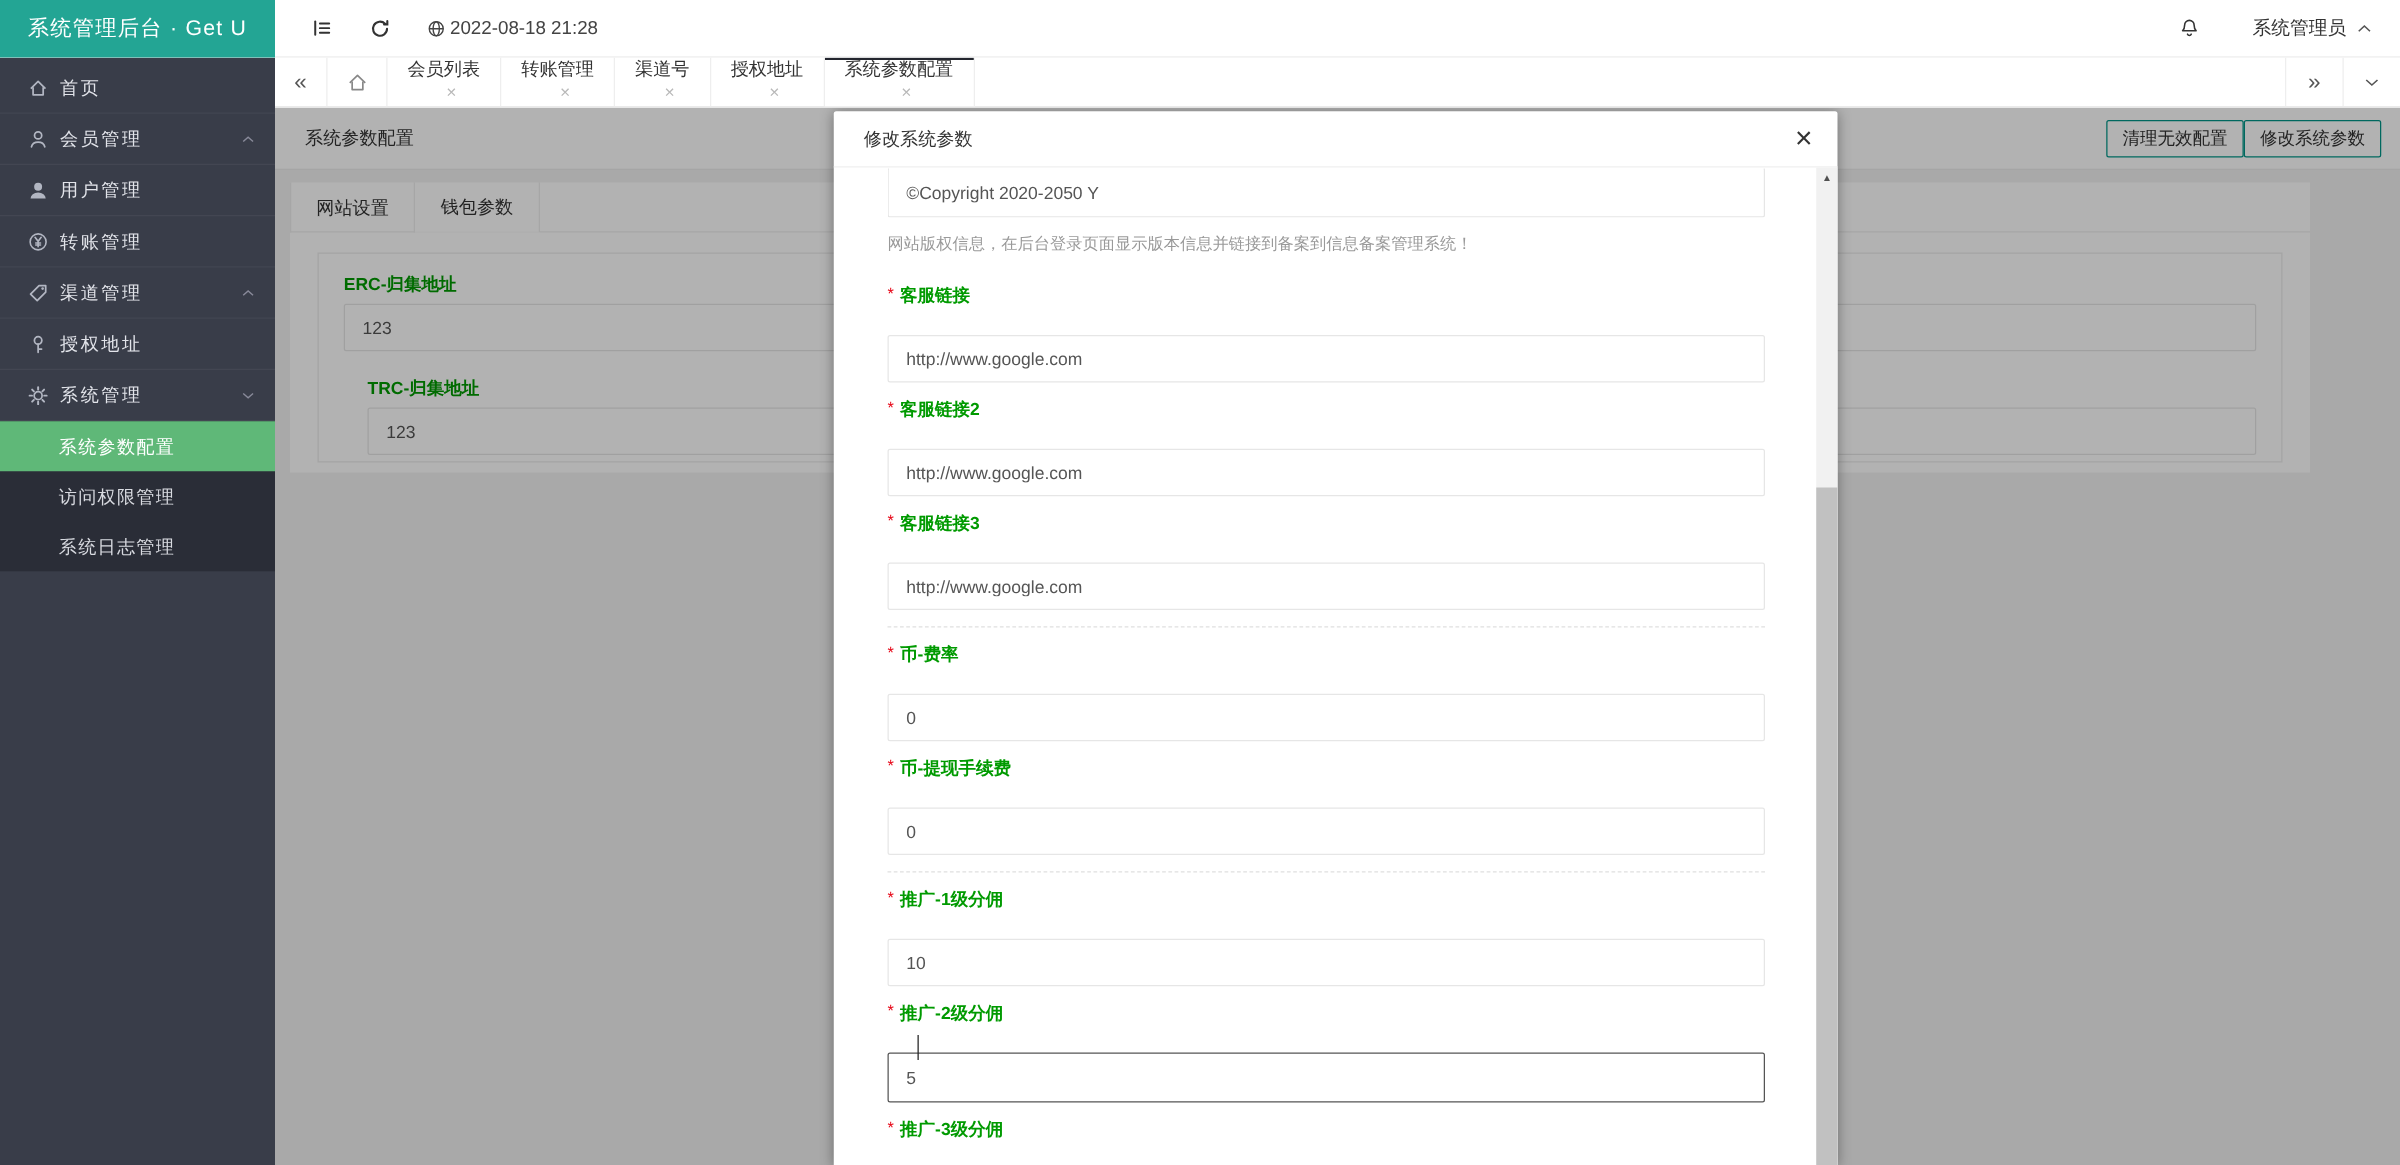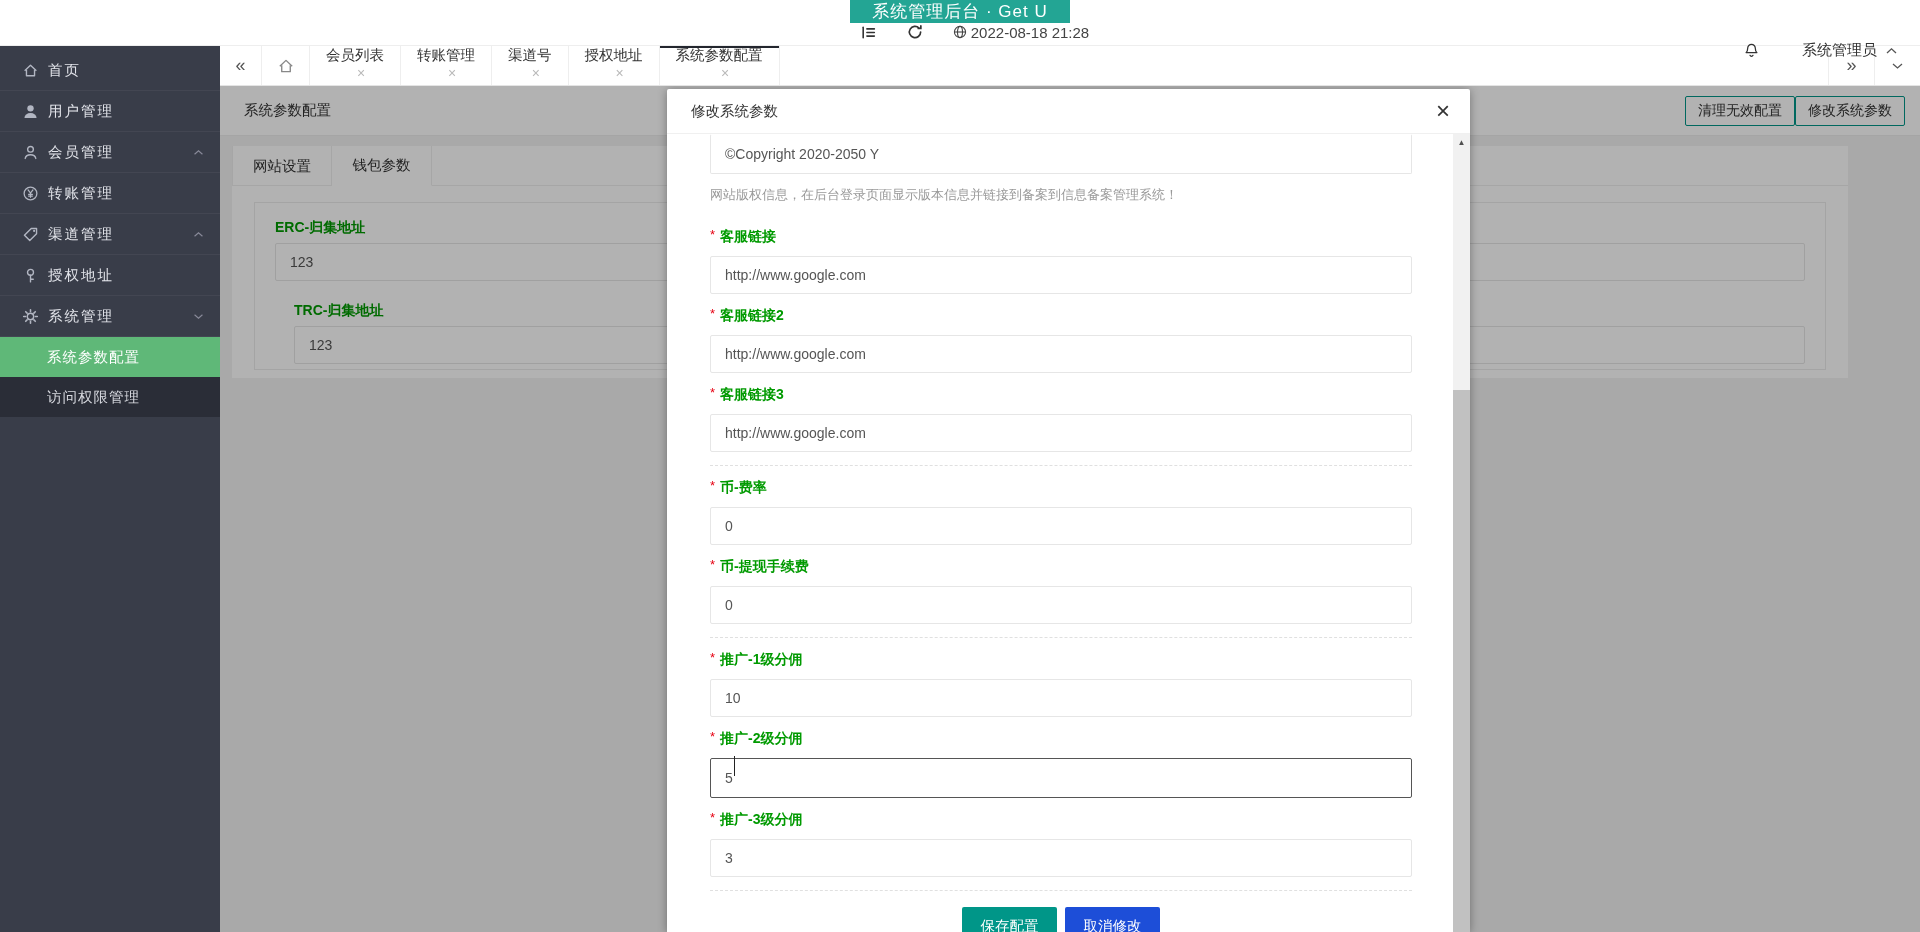--- a/index.html
+++ b/index.html
@@ -1,21 +1,21 @@
 <!DOCTYPE html>
 <html><head>
 <meta charset="utf-8">
 <style>
   * { margin:0; padding:0; box-sizing:border-box; }
   html,body { width:1920px; height:932px; overflow:hidden; font-family:"Liberation Sans",sans-serif; background:#f2f2f2; }
   body { position:relative; font-size:14px; color:#333; }
   svg { display:block; }
 
   
-  .topbar { position:absolute; left:0; top:0; width:1920px; height:46px; background:#fff; border-bottom:1px solid #eee; z-index:30; display:flex; align-items:center;flex-direction:column; }
+  .topbar { position:absolute; left:0; top:0; width:1920px; height:46px; background:#fff; border-bottom:1px solid #eee; z-index:30; display:flex; align-items:center; }
   .logo { width:220px; height:46px; background:#23a594; color:#fff; font-size:17px; display:flex; align-items:center; justify-content:center; letter-spacing:1px; }
   .topbar-left { display:flex; align-items:center; gap:28px; padding-left:28px; }
   .tb-icon { cursor:pointer; }
   .datetime { display:flex; align-items:center; gap:3px; color:#444; font-size:15px; }
   .topbar-right { margin-left:auto; display:flex; align-items:center; gap:42px; padding-right:22px; }
   .user-box { display:flex; align-items:center; gap:8px; color:#333; font-size:15px; cursor:pointer; }
 
   
   .sidebar { position:absolute; left:0; top:46px; width:220px; height:886px; background:#393d49; z-index:25; padding-top:4px; }
   .side-item { height:41px; display:flex; align-items:center; padding:0 16px 0 22px; color:#e2e4ea; cursor:pointer; border-bottom:1px solid rgba(255,255,255,.05); }
@@ -62,21 +62,21 @@
   .modal-header { height:45px; display:flex; align-items:center; padding:0 20px 0 24px; border-bottom:1px solid #f0f0f0; }
   .modal-title { font-size:14.5px; color:#333; }
   .modal-close { margin-left:auto; font-size:24px; color:#333; line-height:1; cursor:pointer; font-weight:300; }
   .modal-body { position:absolute; left:0; top:45px; right:17px; bottom:0; overflow:hidden; padding:0 41px 0 43px; }
   .cp-input { margin-top:0; height:40px; border-top-color:#fff; color:#555; }
   .help-text { margin-top:12px; color:#999; font-size:13px; }
   .field { margin-top:13px; }
   .field.first { margin-top:24px; }
   .field .lbl-row { display:flex; align-items:baseline; height:16px; }
   .req-star { color:#e60012; margin-right:5px; font-size:13px; position:relative; top:-2px; }
-  .field .f-input { margin-top:12px; }
+  .field .f-input { margin-top:24px; }
   .in-wrap { position:relative; }
   .in-wrap.focused .f-input { border-color:#555; height:40px; }
   .caret { position:absolute; left:24px; top:10px; width:1px; height:20px; background:#222; }
   .dash-div { border-top:1px dashed #e0e0e0; margin-top:13px; }
   .modal-buttons { margin-top:16px; display:flex; justify-content:center; gap:8px; }
   .btn-save { width:95px; height:38px; background:#009688; color:#fff; border:none; border-radius:2px; font-size:14.5px; cursor:pointer; font-family:inherit; }
   .btn-cancel { width:95px; height:38px; background:#1d4ed8; color:#fff; border:none; border-radius:2px; font-size:14.5px; cursor:pointer; font-family:inherit; }
 
   
   .modal-scrollbar { position:absolute; right:0; top:45px; bottom:0; width:17px; background:#f1f1f1; }
@@ -133,43 +133,43 @@
     <span class="s-icon">
         <svg width="17" height="17" viewBox="0 0 16 16" fill="none" stroke="#c8ccd8" stroke-width="1.3" stroke-linejoin="round">
           <path d="M2.5 8.3 8 3l5.5 5.3"></path>
           <path d="M4.2 7.3V13h7.6V7.3"></path>
         </svg>
       </span>
     <span class="s-label">首页</span>
   </div>
   <div class="side-item">
     <span class="s-icon">
-        <svg width="17" height="17" viewBox="0 0 16 16" fill="#c8ccd8">
-          <circle cx="8" cy="5" r="3"></circle>
-          <path d="M2.3 14a5.7 4.6 0 0 1 11.4 0z"></path>
-        </svg>
-      </span>
-    <span class="s-label">用户管理</span>
-  </div>
-  <div class="side-item">
-    <span class="s-icon">
         <svg width="17" height="17" viewBox="0 0 16 16" fill="none" stroke="#c8ccd8" stroke-width="1.3" stroke-linecap="round">
           <circle cx="8" cy="5" r="2.7"></circle>
           <path d="M3 13.6a5.1 4.3 0 0 1 10 0"></path>
         </svg>
       </span>
     <span class="s-label">会员管理</span>
     <span class="s-chev">
         <svg width="11" height="7" viewBox="0 0 12 8" fill="none" stroke="#aab" stroke-width="1.3">
           <polyline points="1.5,6 6,2 10.5,6"></polyline>
         </svg>
       </span>
   </div>
   <div class="side-item">
     <span class="s-icon">
+        <svg width="17" height="17" viewBox="0 0 16 16" fill="#c8ccd8">
+          <circle cx="8" cy="5" r="3"></circle>
+          <path d="M2.3 14a5.7 4.6 0 0 1 11.4 0z"></path>
+        </svg>
+      </span>
+    <span class="s-label">用户管理</span>
+  </div>
+  <div class="side-item">
+    <span class="s-icon">
         <svg width="17" height="17" viewBox="0 0 16 16" fill="none" stroke="#c8ccd8" stroke-width="1.2" stroke-linecap="round">
           <circle cx="8" cy="8" r="6"></circle>
           <path d="M5.7 4.6 8 7.6l2.3-3M8 7.6v4M6.2 8.8h3.6M6.2 10.4h3.6"></path>
         </svg>
       </span>
     <span class="s-label">转账管理</span>
   </div>
   <div class="side-item">
     <span class="s-icon">
         <svg width="17" height="17" viewBox="0 0 16 16" fill="none" stroke="#c8ccd8" stroke-width="1.3" stroke-linejoin="round">
@@ -206,20 +206,23 @@
           <polyline points="1.5,2 6,6 10.5,2"></polyline>
         </svg>
       </span>
   </div>
   <div class="submenu">
     <div class="sub-item active">
       <span>系统参数配置</span>
     </div>
     <div class="sub-item">
       <span>访问权限管理</span>
+    </div>
+    <div class="sub-item">
+      <span>系统日志管理</span>
     </div>
   </div>
 </aside>
 
 <nav class="tabbar">
   <span class="tb-btn">
       <span>«</span>
     </span>
   <span class="tab-home">
     <svg width="18" height="18" viewBox="0 0 16 16" fill="none" stroke="#888" stroke-width="1.2" stroke-linejoin="round">

